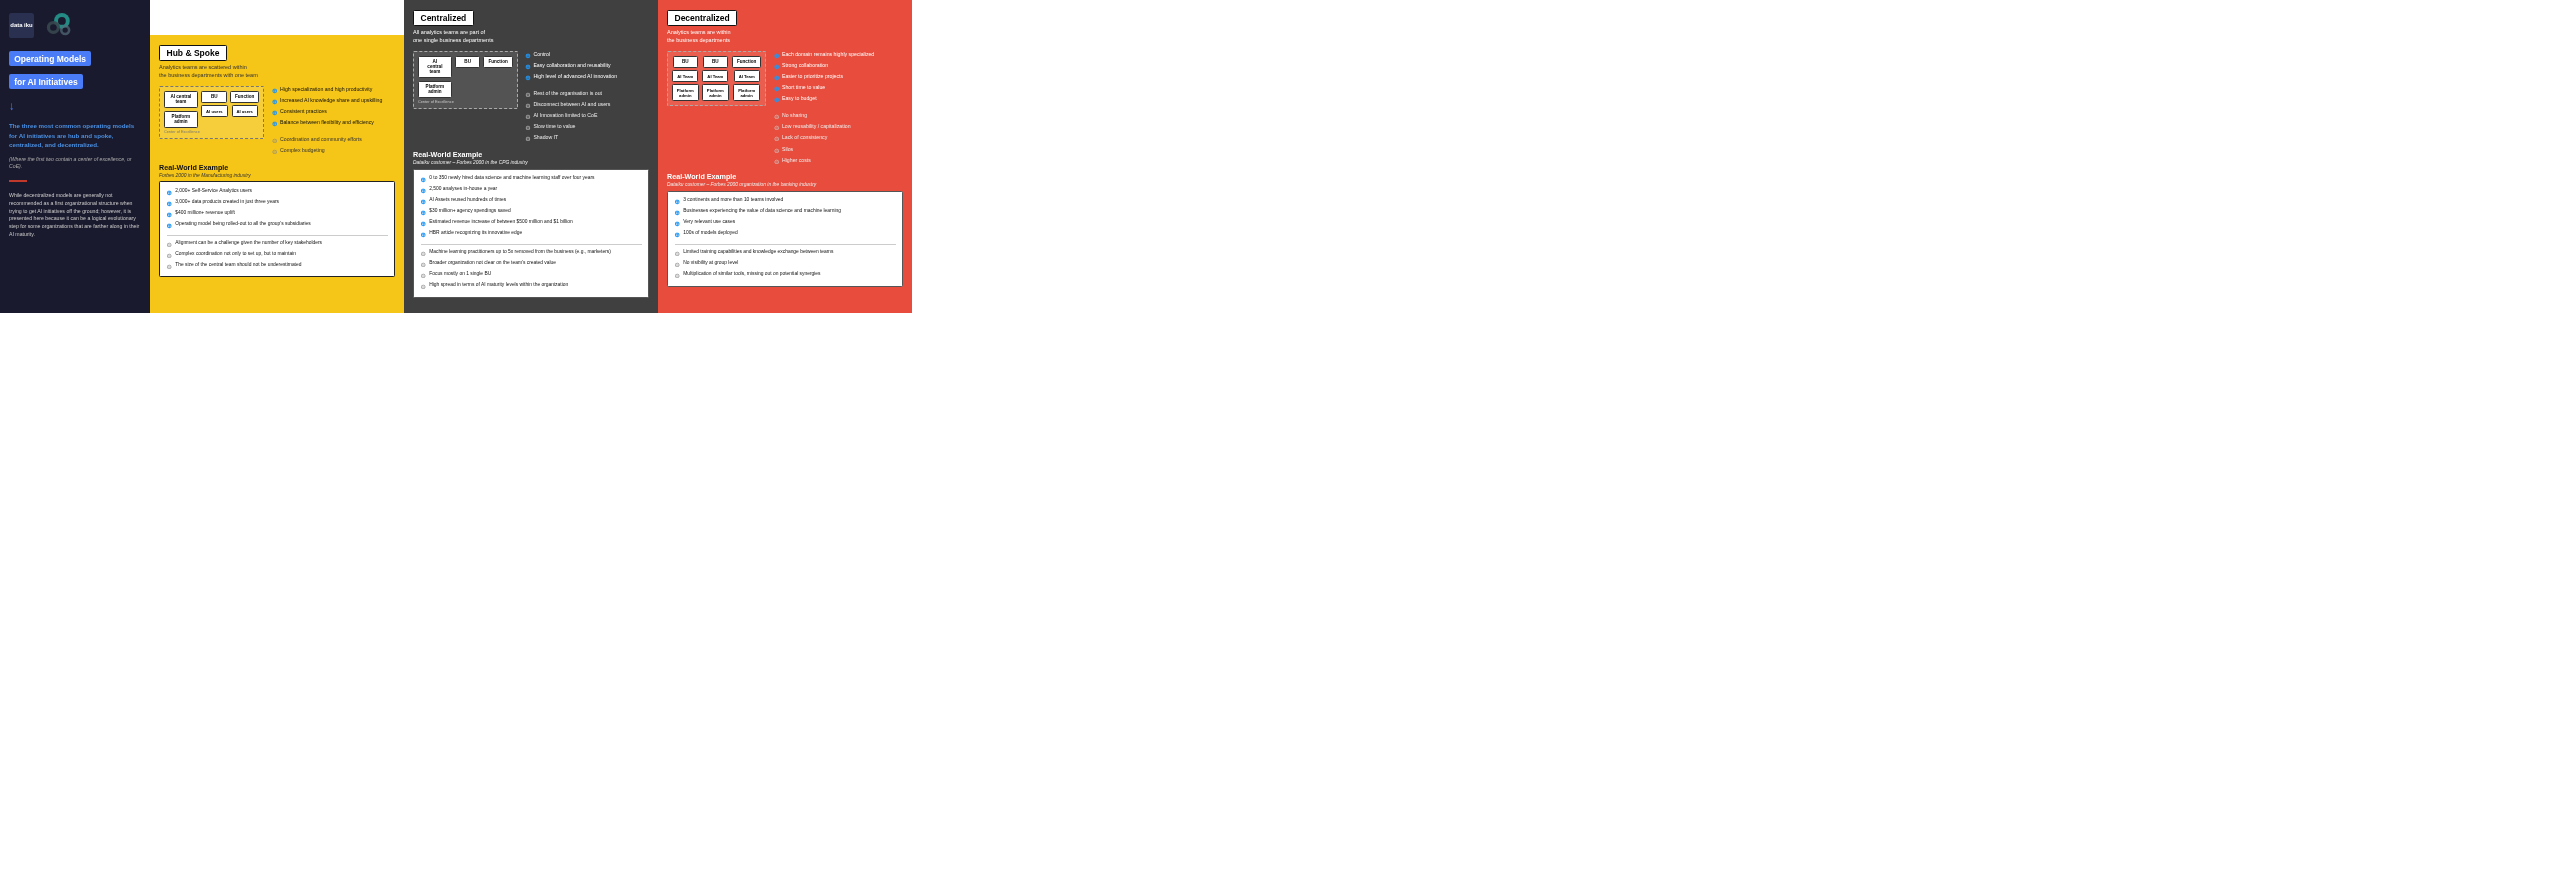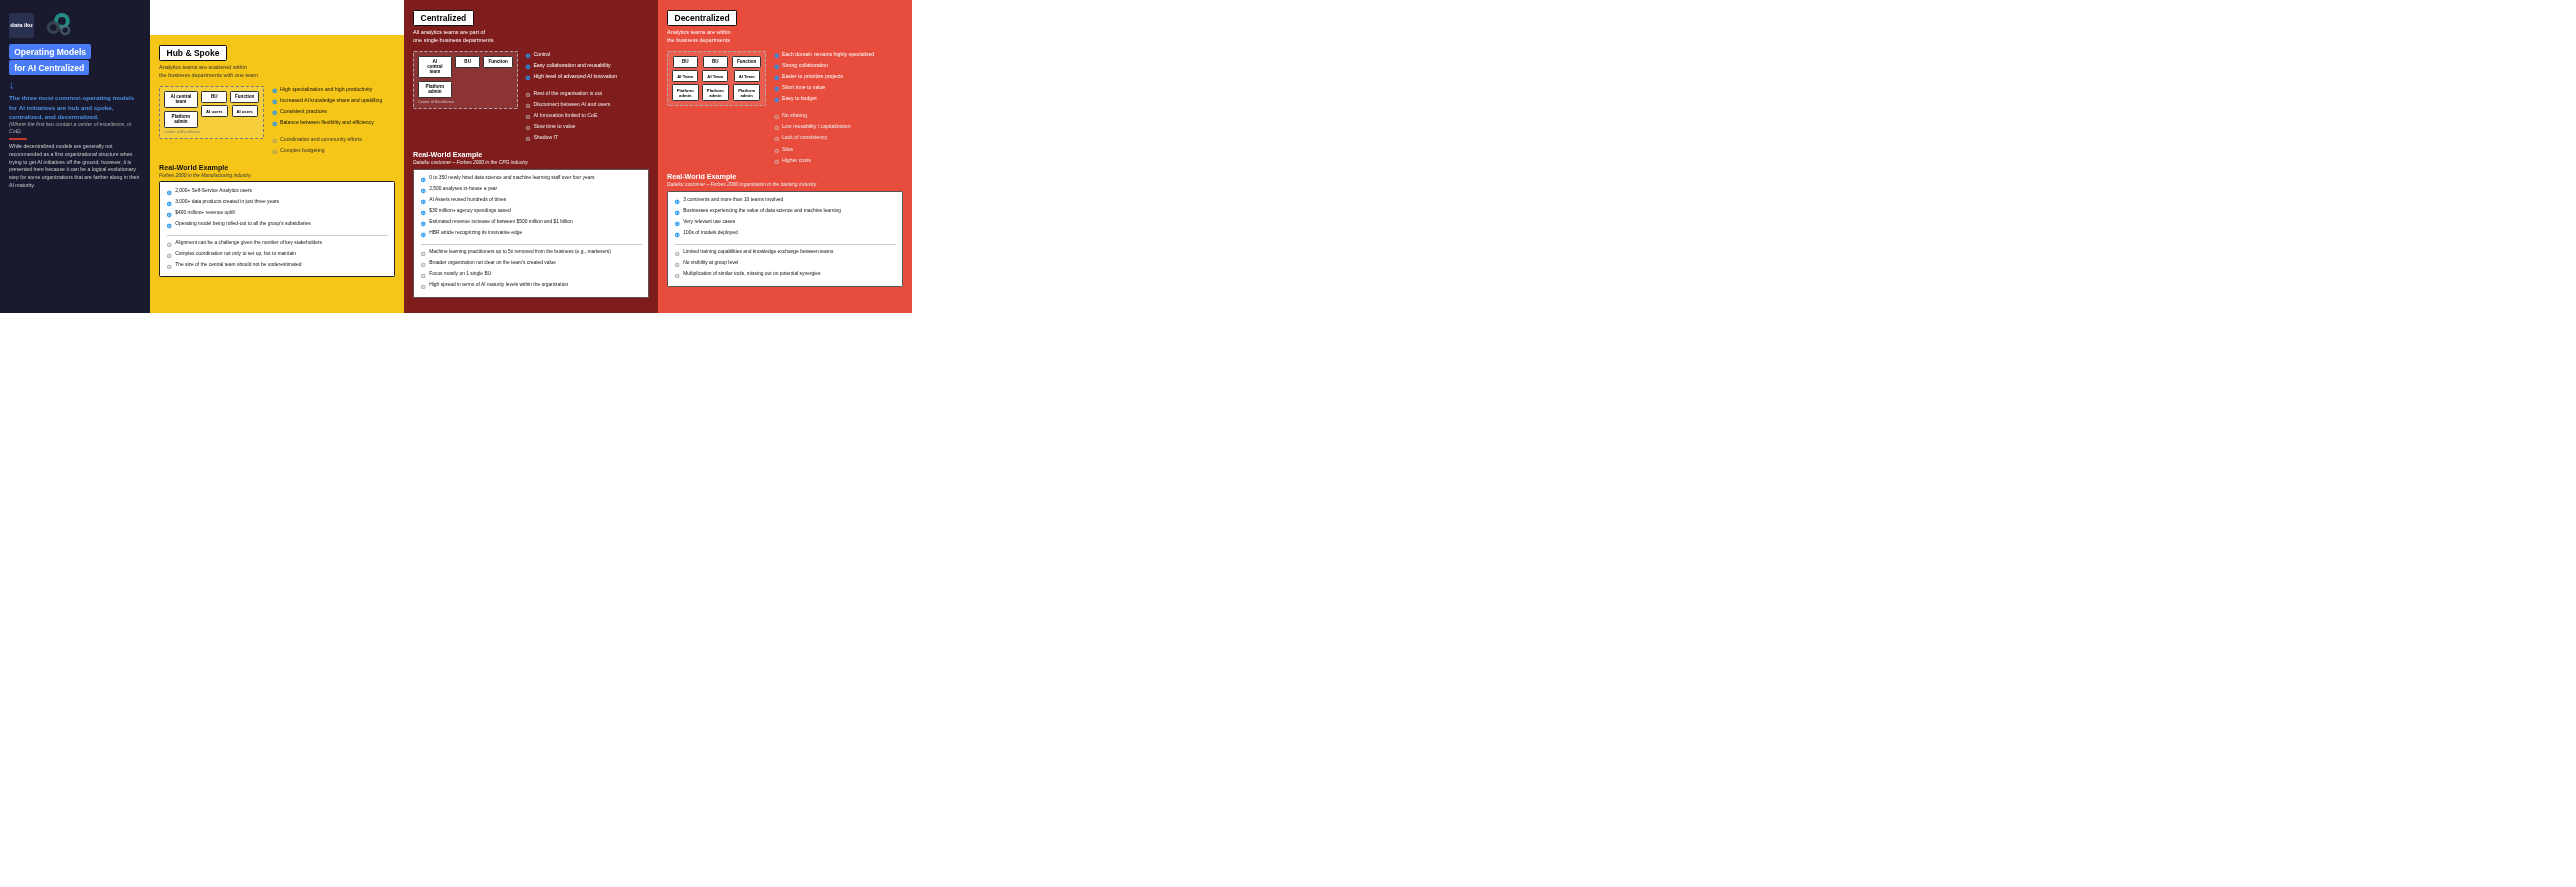--- a/index.html
+++ b/index.html
@@ -13,21 +13,21 @@
 
     
     .left-panel {
       width: 150px;
       min-width: 150px;
       background: #1a1a2e;
       color: white;
       padding: 9px;
       display: flex;
       flex-direction: column;
-      gap: 0;
+      gap: 7px;
     }
     .logo-area {
       display: flex;
       align-items: center;
       gap: 5.2px;
       margin-bottom: 3.9px;
     }
     .logo-box {
       background: #2a3050;
       border-radius: 2.6px;
@@ -92,21 +92,21 @@
 
     
     .section {
       flex: 1;
       padding: 10.4px 9px;
       display: flex;
       flex-direction: column;
       gap: 6.5px;
     }
     .section-hub { background: #f5c518; margin-top: 35px; }
-    .section-centralized { background: #7f1d1d; }
+    .section-centralized { background: #404040; }
     .section-decentralized { background: #e74c3c; }
 
     .section-title-box {
       border: 1.3px solid #111;
       background: white;
       display: inline-block;
       padding: 2px 6.5px;
       font-size: 8.5px;
       font-weight: bold;
       border-radius: 1.3px;
@@ -232,21 +232,21 @@
       <circle cx="22" cy="28" r="5" fill="#1a1a2e"></circle>
       <circle cx="40" cy="32" r="8" fill="#546e7a" opacity="0.7"></circle>
       <circle cx="40" cy="32" r="4" fill="#1a1a2e"></circle>
     </svg>
   </div>
 
   <div>
     <span class="title-badge">Operating Models</span>
   </div>
   <div>
-    <span class="title-badge-line2">for AI Centralized</span>
+    <span class="title-badge-line2">for AI Initiatives</span>
   </div>
 
   <div class="arrow-down">↓</div>
 
   <p class="intro-text">The three most common operating models for AI initiatives are hub and spoke, centralized, and decentralized.</p>
 
   <p class="note-text">(Where the first two contain a center of excellence, or CoE).</p>
 
   <div class="divider-line"></div>
 

